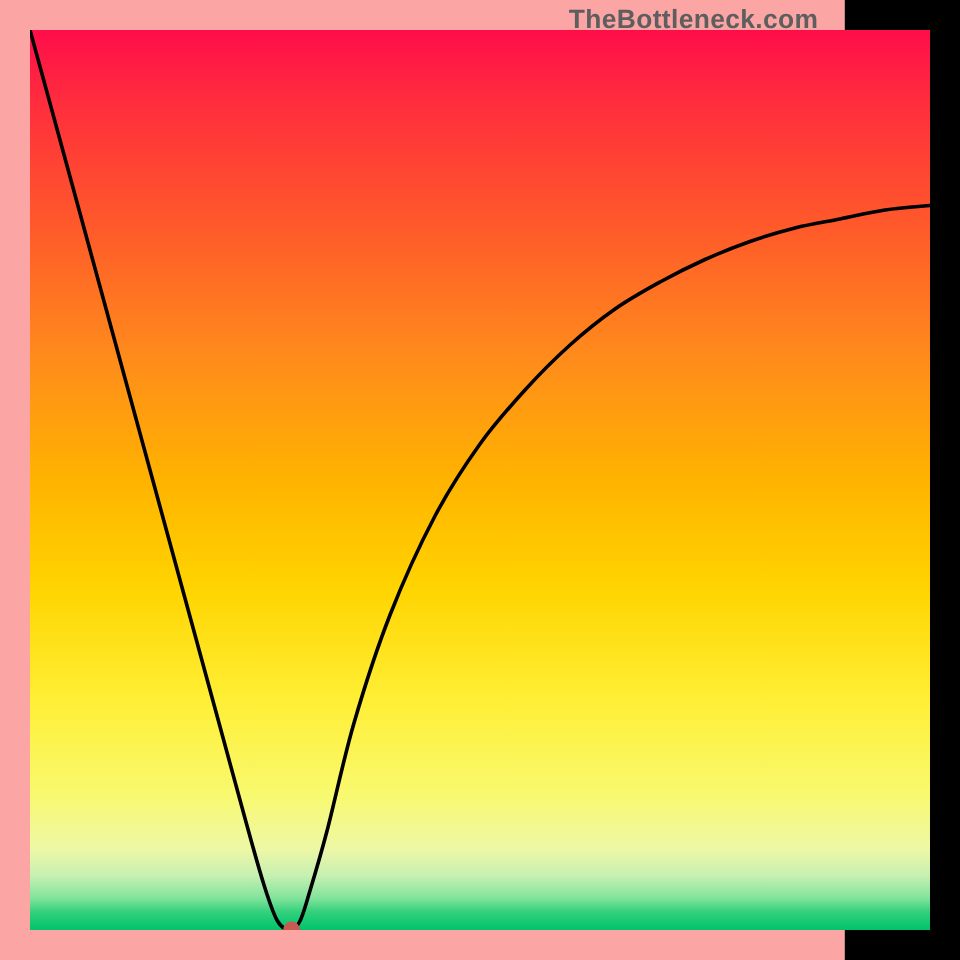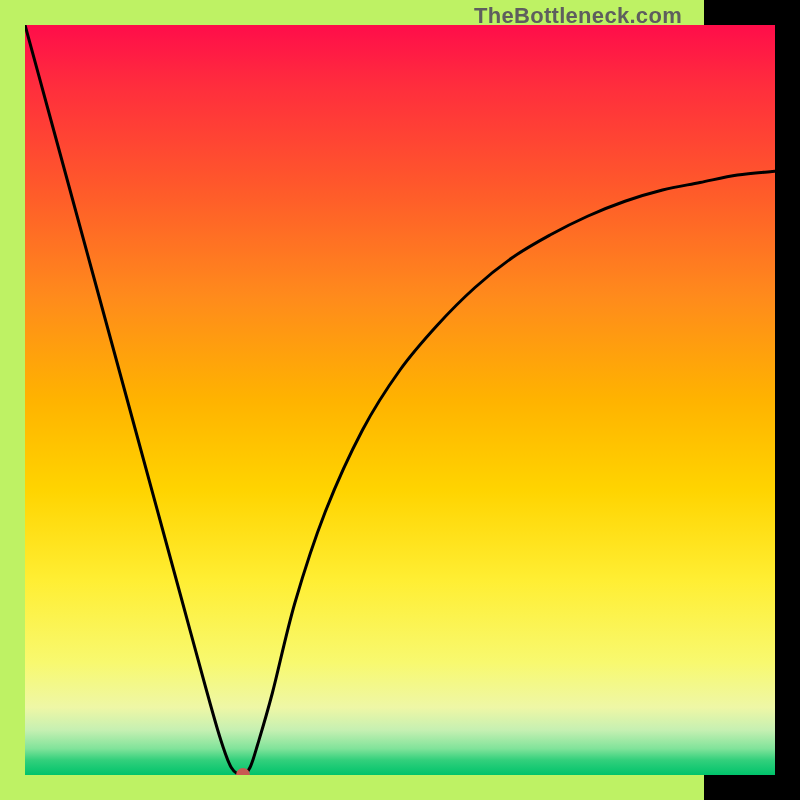--- a/index.html
+++ b/index.html
@@ -8,21 +8,21 @@
     width: 800px;
     height: 800px;
     background: #000;
     font-family: Arial, Helvetica, sans-serif;
     overflow: hidden;
   }
   .frame {
     position: relative;
     width: 704px;
     height: 800px;
-    background: #bef264;
+    background: #fca5a5;
   }
   .watermark {
     position: absolute;
     top: 3px;
     right: 22px;
     color: #5e5e5e;
     font-size: 22px;
     font-weight: 600;
     letter-spacing: 0.3px;
     user-select: none;

